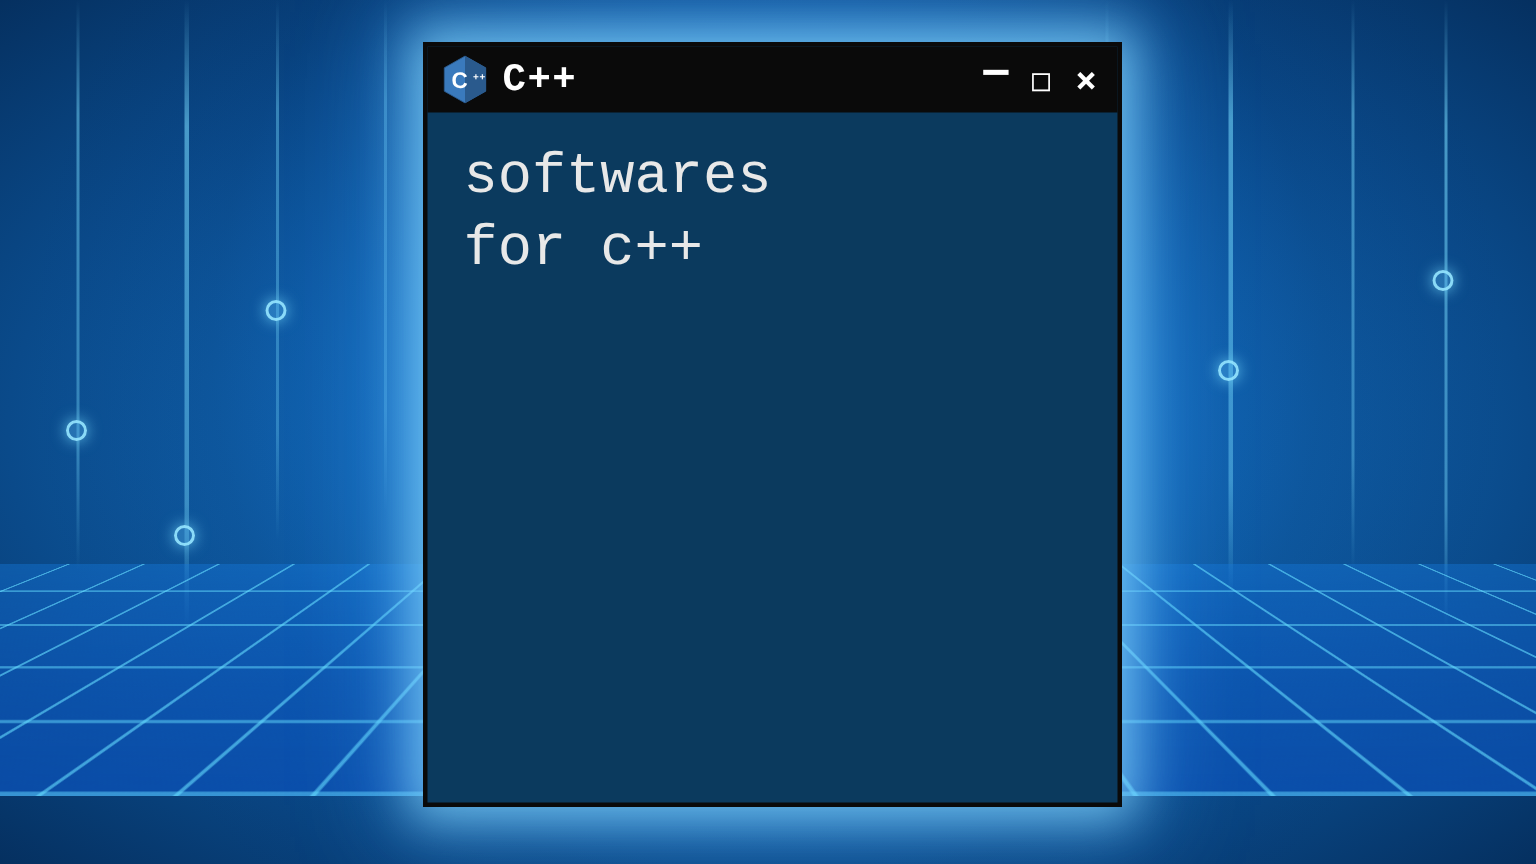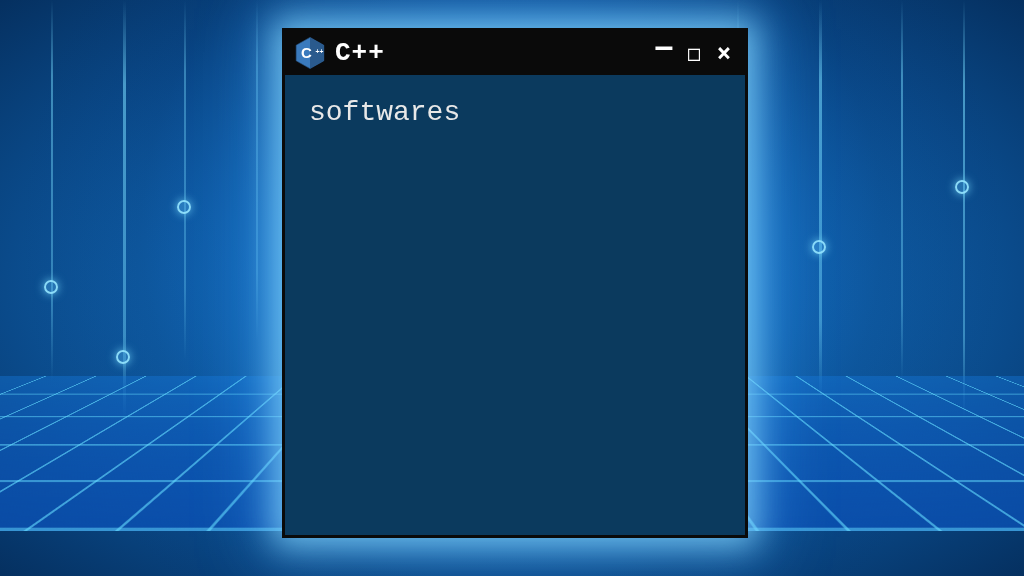--- a/index.html
+++ b/index.html
@@ -133,21 +133,21 @@
       width: 22px;
       text-align: center;
     }
     .ctrl.min { font-size: 28px; position: relative; top: -6px; }
     .ctrl.max { font-size: 20px; }
     .ctrl.close { font-size: 24px; }
     
     .window-body {
       padding: 20px 24px;
       color: #e8e8e8;
-      font-size: 28px;
+      font-size: 38px;
       font-family: "Consolas", "Courier New", monospace;
       line-height: 1.25;
       letter-spacing: 0px;
     }
     
     .window-body .line { white-space: pre; }
   </style>
 </head>
 <body>
 
@@ -182,14 +182,15 @@
     </span>
     <span class="title-text">C++</span>
     <div class="window-controls">
       <span class="ctrl min">–</span>
       <span class="ctrl max">□</span>
       <span class="ctrl close">×</span>
     </div>
   </div>
   <div class="window-body">
     <div class="line">softwares</div>
+    <div class="line">for c++</div>
   </div>
 </div>
 
 </body></html>

